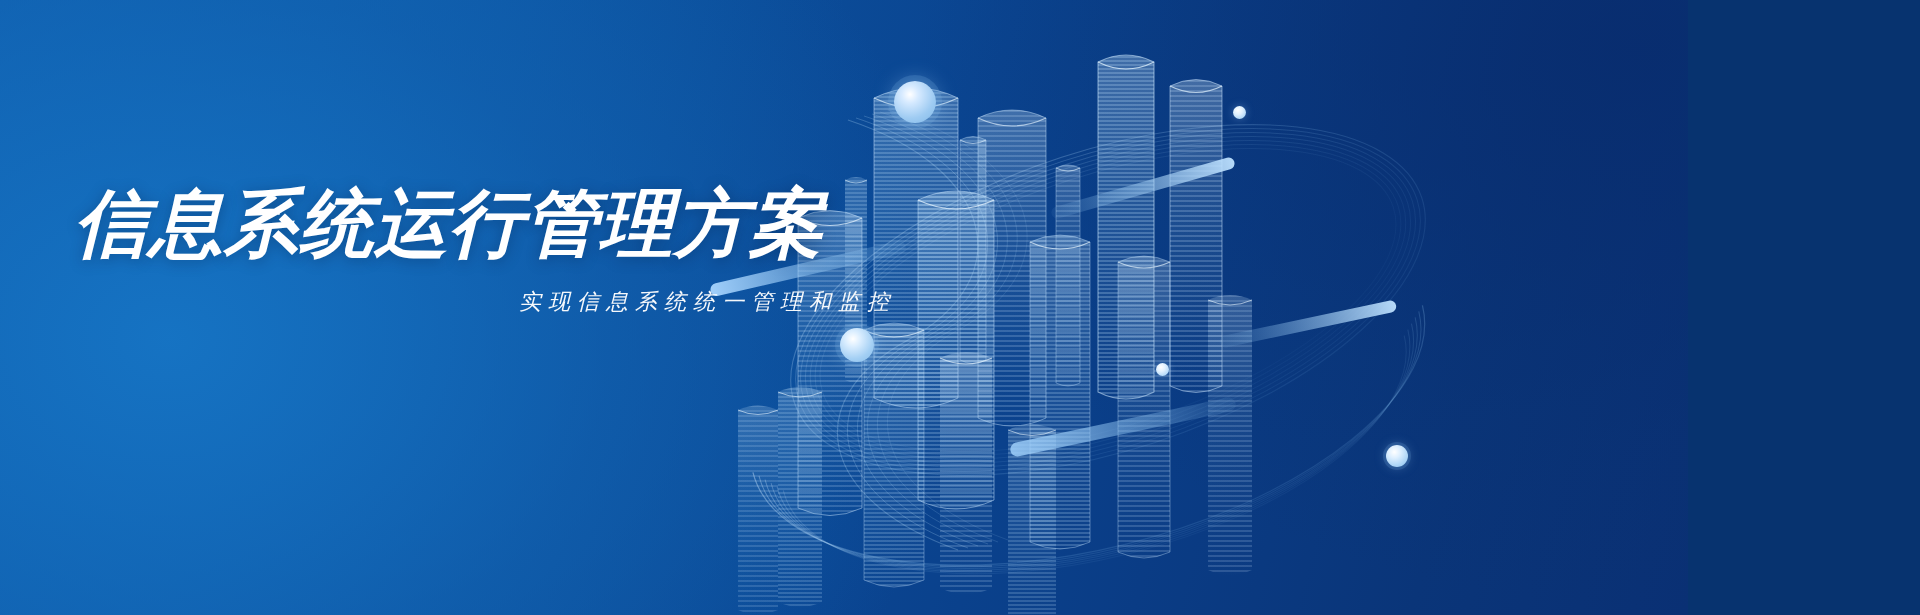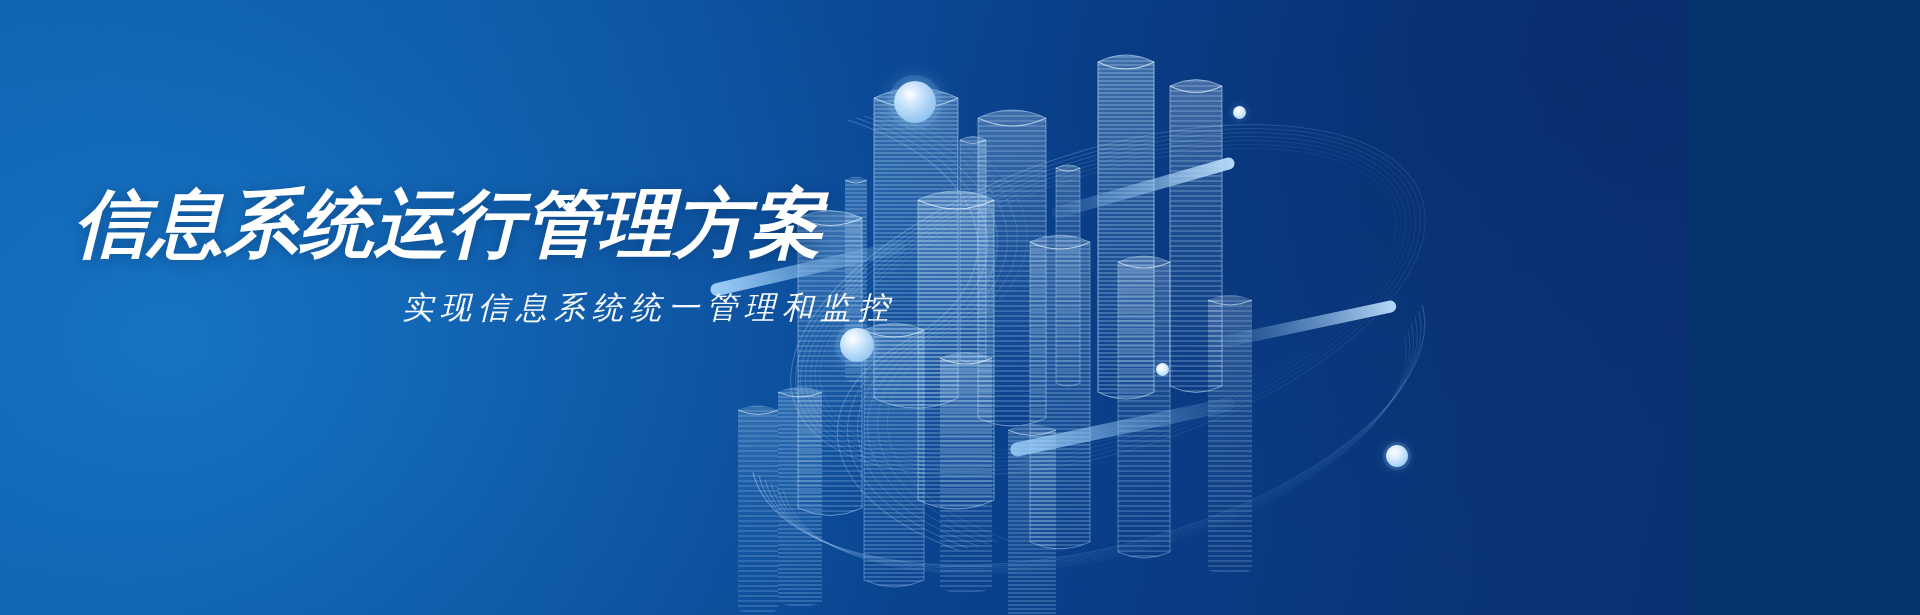--- a/index.html
+++ b/index.html
@@ -34,21 +34,21 @@
     line-height: 1.04;
     font-weight: bold;
     font-style: italic;
     letter-spacing: 1px;
     white-space: nowrap;
     text-shadow: 0 2px 14px rgba(3,30,70,0.35);
   }
   .subtitle {
     margin: 24px 0 0 0;
     color: #ffffff;
-    font-size: 31px;
+    font-size: 22px;
     font-style: italic;
     font-weight: 300;
     letter-spacing: 7px;
     text-align: right;
     padding-right: 18px;
     white-space: nowrap;
     opacity: 0.96;
   }
 
   

